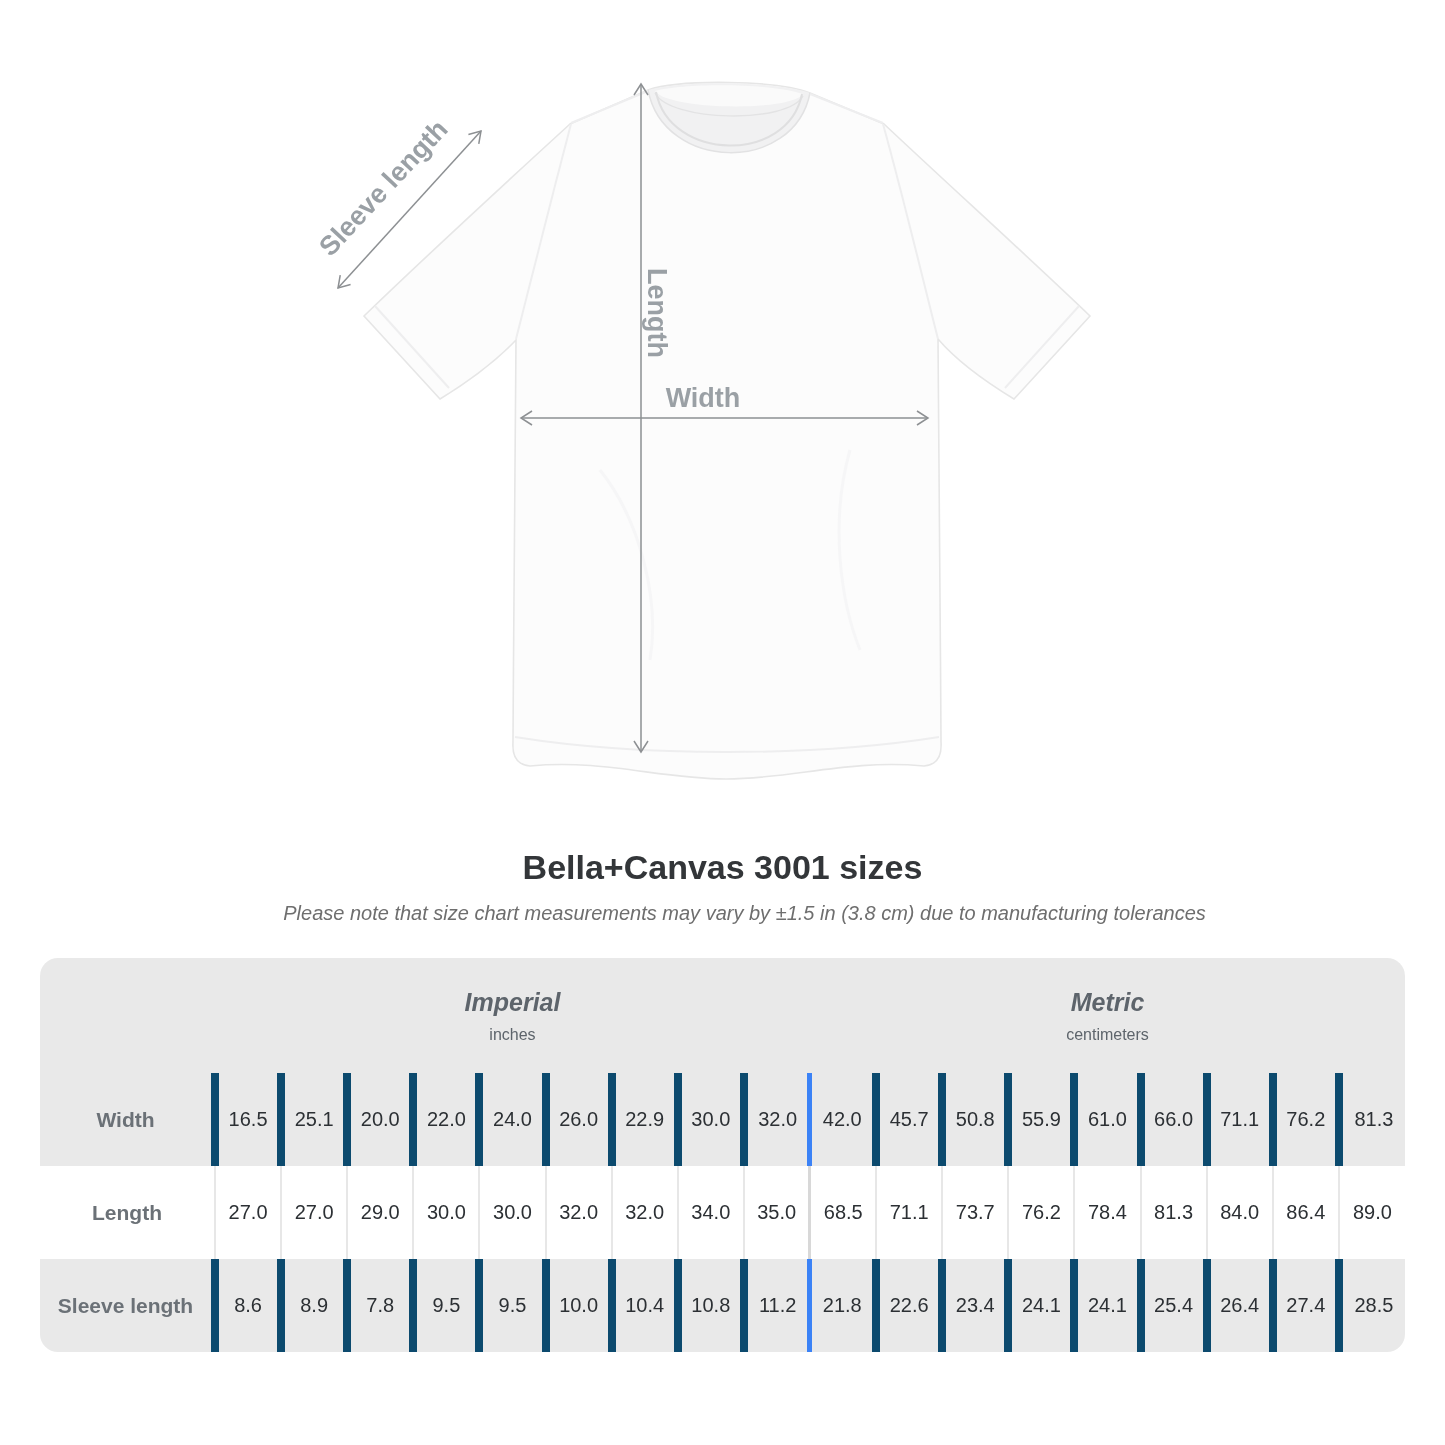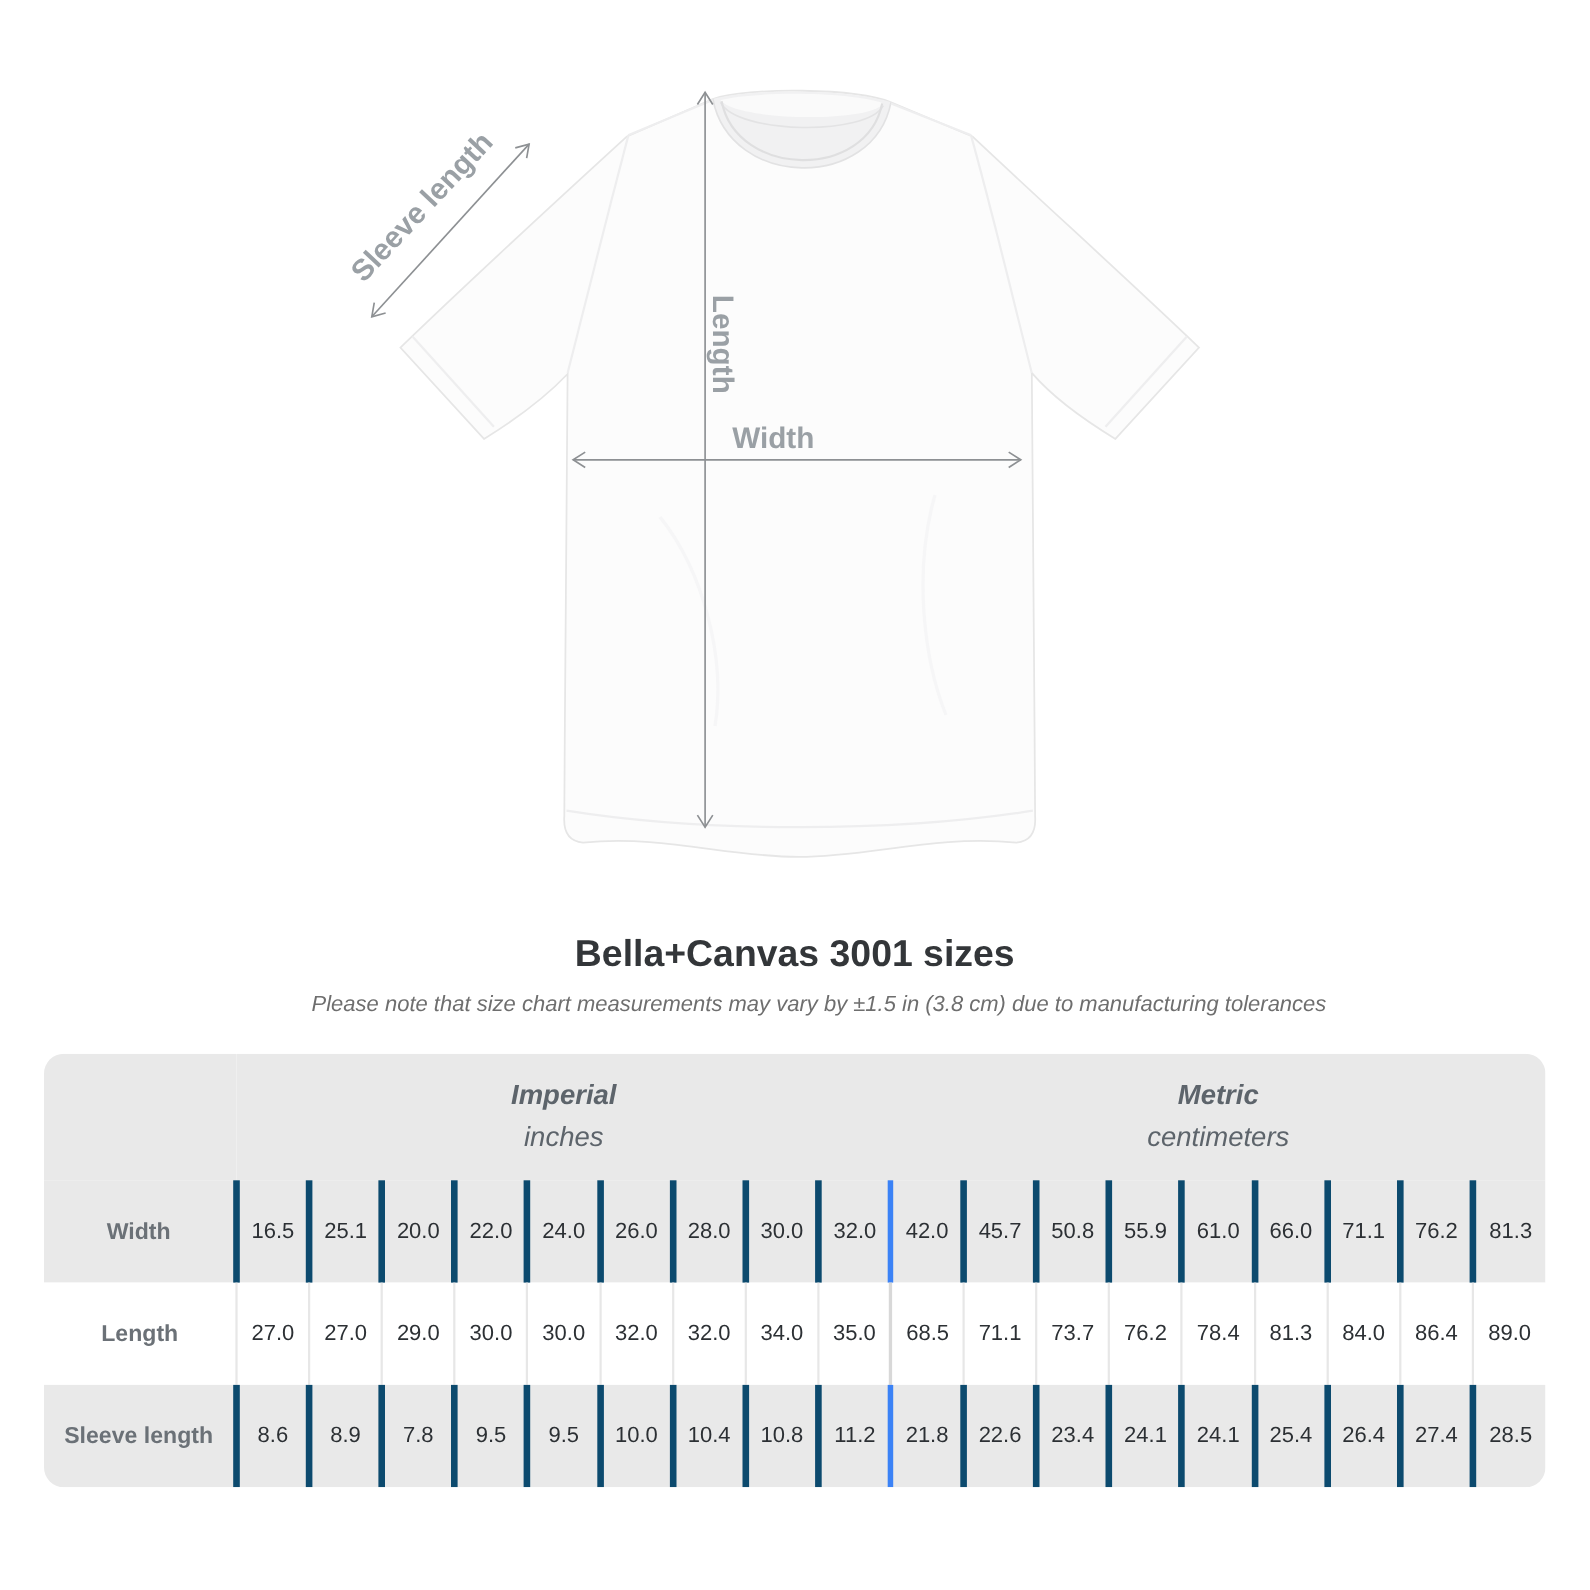--- a/index.html
+++ b/index.html
@@ -32,23 +32,23 @@
   table { width:100%; height:100%; border-collapse:collapse; table-layout:fixed; }
   td { text-align:center; vertical-align:middle; padding:0;
        font-size:20px; color:#2c3034; }
   .unit-row td { background:#e9e9e9; height:104px; border:none; }
   .size-row td { height:86px; }
   .data-row td { height:84px; }
   .row-white td { background:#ffffff; }
   .row-gray td { background:#e9e9e9; }
   .head { font-weight:bold; color:#6b7177; font-size:21px; }
   .unit-label { font-weight:bold; font-style:italic; font-size:25px; color:#5d646b; }
-  .unit-sub { font-style:italic; font-size:25px; color:#5d646b; margin-top:9px; }
+  .unit-sub { font-size:16px; color:#5d646b; margin-top:9px; }
   .size-row td + td, .data-row.row-white td + td { border-left:2px solid #e7e7e7; }
-  .data-row.row-gray td + td { border-left:6px solid #0c4a6e; }
+  .data-row.row-gray td + td { border-left:8px solid #0c4a6e; }
   .size-row td.mdiv, .data-row.row-white td.mdiv { border-left:3px solid #d8d8d8; }
   .data-row.row-gray td.mdiv { border-left:5px solid #3b82f6; }
 </style>
 </head>
 <body>
 
 <div>
 
   <div class="shirt-area">
     <svg viewBox="0 0 1445 832" xmlns="http://www.w3.org/2000/svg">
@@ -146,21 +146,21 @@
             </td>
           </tr>
           <tr class="data-row row-gray">
             <td class="head">Width</td>
             <td>16.5</td>
             <td>25.1</td>
             <td>20.0</td>
             <td>22.0</td>
             <td>24.0</td>
             <td>26.0</td>
-            <td>28.0</td>
+            <td>22.9</td>
             <td>30.0</td>
             <td>32.0</td>
             <td class="mdiv">42.0</td>
             <td>45.7</td>
             <td>50.8</td>
             <td>55.9</td>
             <td>61.0</td>
             <td>66.0</td>
             <td>71.1</td>
             <td>76.2</td>

